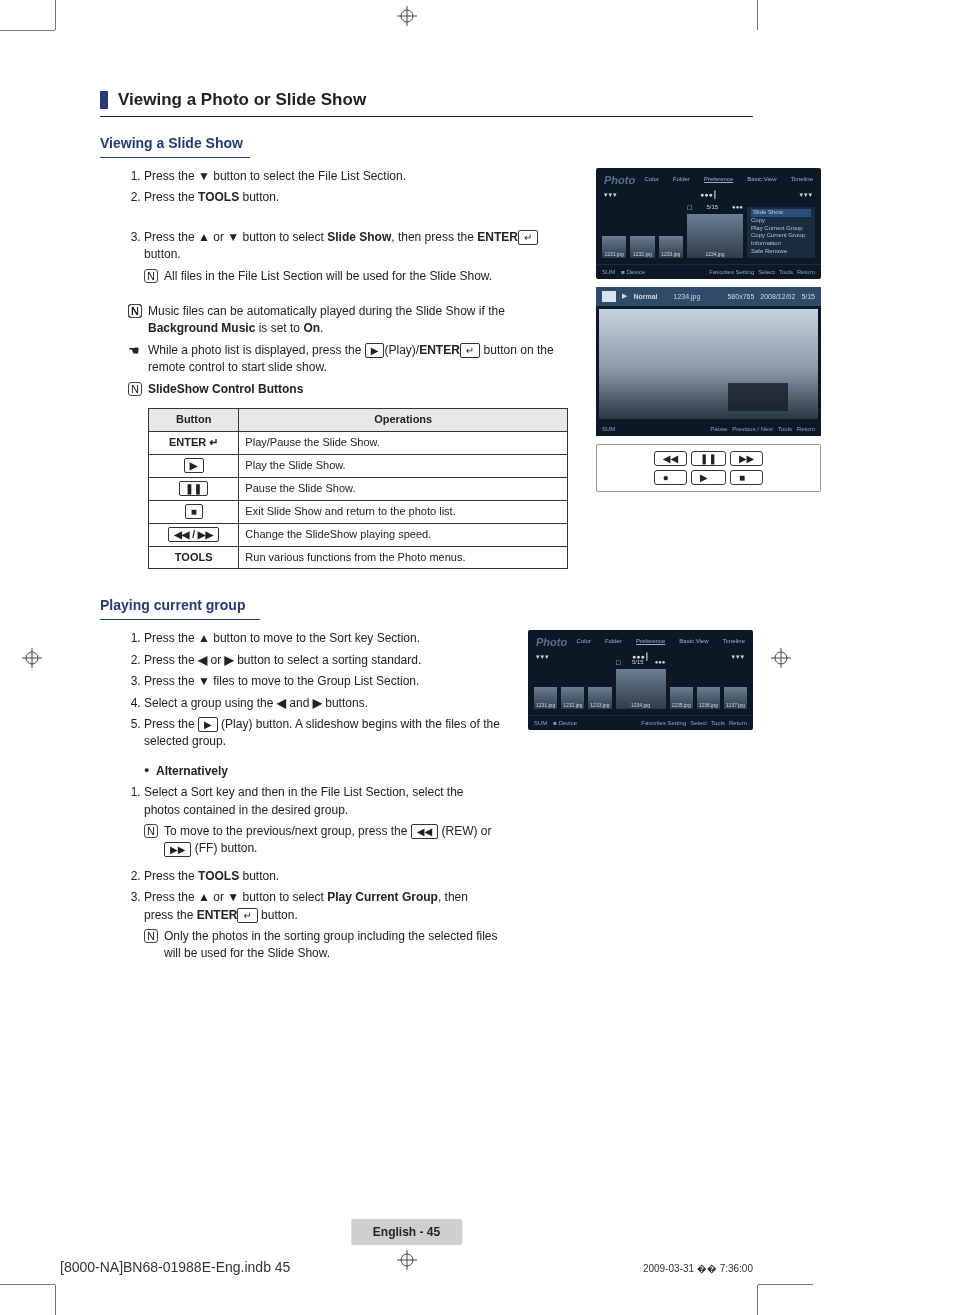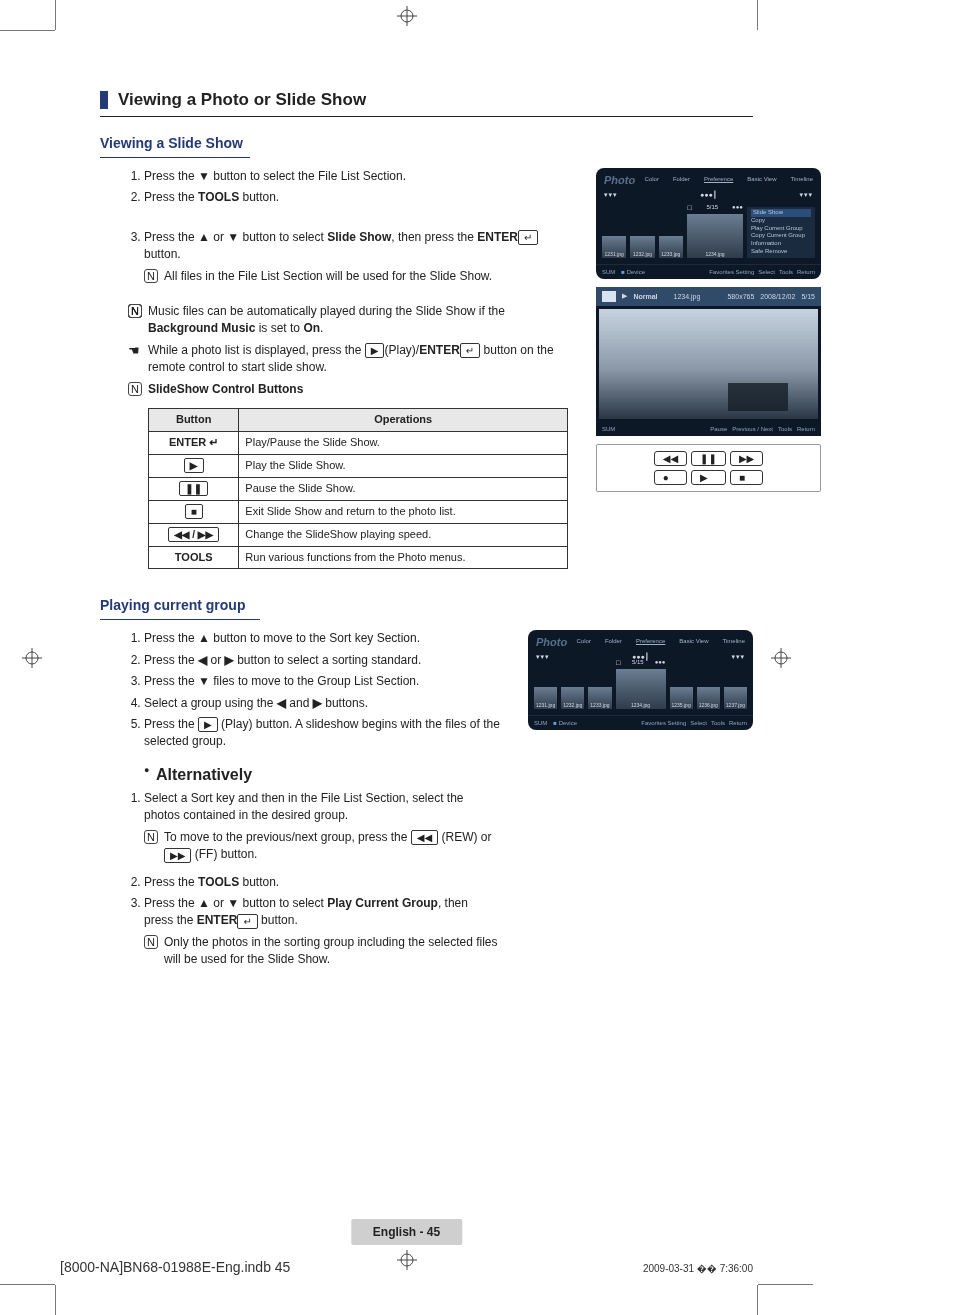--- a/index.html
+++ b/index.html
@@ -52,21 +52,21 @@
   .bold { font-weight:bold; }
   .btn-icon { display:inline-block; border:1px solid #333; border-radius:2px; padding:0 5px; font-size:10px; line-height:13px; vertical-align:middle; }
 
   
   table.control { border-collapse:collapse; width:420px; margin-left:48px; font-size:11px; }
   table.control th { background:#e8e8e8; border:1px solid #333; padding:3px 6px; font-weight:bold; }
   table.control td { border:1px solid #333; padding:3px 6px; }
   table.control td.btn-cell { text-align:center; font-weight:bold; }
 
   
-  .tv-panel { background:#0d1826; color:#cfd6e3; border-radius:8px; margin-bottom:8px; font-size:7px; width:225px; }
+  .tv-panel { background:#0d1826; color:#cfd6e3; border-radius:2px; margin-bottom:8px; font-size:7px; width:225px; }
   .tv-panel .hdr { display:flex; justify-content:space-between; padding:6px 8px 3px; }
   .tv-panel .hdr .title-area { color:#5a708c; font-style:italic; font-weight:bold; font-size:11px; }
   .tv-panel .tabs { display:flex; gap:14px; font-size:6px; color:#9fb0c8; margin-top:2px;}
   .tv-panel .tabs span.active { text-decoration:underline; }
   .tv-panel .bar-row { display:flex; justify-content:space-between; padding:2px 8px; }
   .tv-panel .bar-row .dots { letter-spacing:1px; }
   .tv-panel .grid { display:flex; gap:4px; padding:6px 6px; align-items:flex-end; }
   .tv-panel .thumb { width:26px; height:22px; background:linear-gradient(#6b7d92,#2f3b4a); display:flex; align-items:flex-end; justify-content:center; font-size:5px; padding-bottom:1px; }
   .tv-panel .thumb.big { width:56px; height:44px; }
   .tv-panel .menu { background:#1a2a3f; padding:2px 4px; font-size:6px; line-height:1.3; min-width:68px; }
@@ -80,21 +80,21 @@
   .tv-panel2 { background:#0d1826; color:#cfd6e3; width:225px; font-size:7px; margin-bottom:8px; }
   .tv-panel2 .top { display:flex; gap:6px; padding:4px 6px; background:#304a6a; align-items:center; }
   .tv-panel2 .top .pic-ico { width:14px; height:11px; background:#d7e3f0; }
   .tv-panel2 .photo-area { height:110px; background:linear-gradient(#c7d3df 0%, #8a98a8 55%, #2a3644 100%); margin:3px; position:relative; }
   .tv-panel2 .photo-area .sil { position:absolute; bottom:8px; right:30px; width:60px; height:28px; background:rgba(20,30,40,.8); }
   .tv-panel2 .foot { display:flex; justify-content:space-between; padding:4px 6px; font-size:6px; color:#8ea2bd;}
   .remote { background:#fff; border:1px solid #999; border-radius:2px; padding:6px; width:225px; display:flex; justify-content:center; gap:6px; margin-bottom:8px;}
   .remote .rbtn { border:1px solid #333; border-radius:3px; padding:1px 8px; font-size:10px; }
 
   
-  .bullet-head { font-weight:bold; font-size:16px; margin:10px 0 4px 44px; position:relative; padding-left:12px;}
+  .bullet-head { font-weight:bold; font-size:12px; margin:10px 0 4px 44px; position:relative; padding-left:12px;}
   .bullet-head::before { content:"●"; position:absolute; left:0; top:1px; font-size:9px; }
 
   .page-footer { position:absolute; bottom:70px; left:50%; transform:translateX(-50%); background:#cfcfcf; padding:6px 22px; font-size:12px; font-weight:bold; border-radius:2px;}
   .meta-left { position:absolute; bottom:40px; left:60px; font-size:14px; color:#333; }
   .meta-right { position:absolute; bottom:40px; right:60px; font-size:10px; color:#333; }
 
   .nested-note { margin:4px 0 10px 72px; font-size:12px; position:relative; padding-left:20px;}
   .nested-note .note-icon { position:absolute; left:0; top:1px; font-size:11px; border:1px solid #444; border-radius:3px; padding:0 2px; line-height:12px; }
 </style>
 </head>

